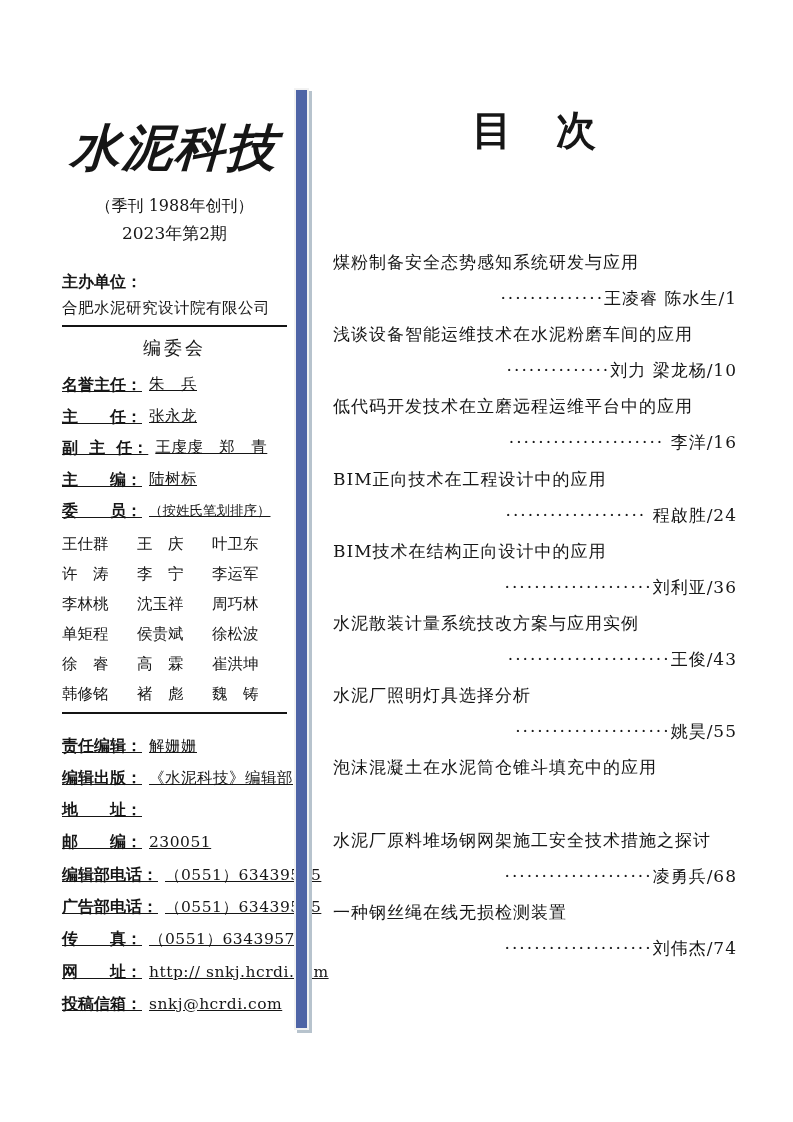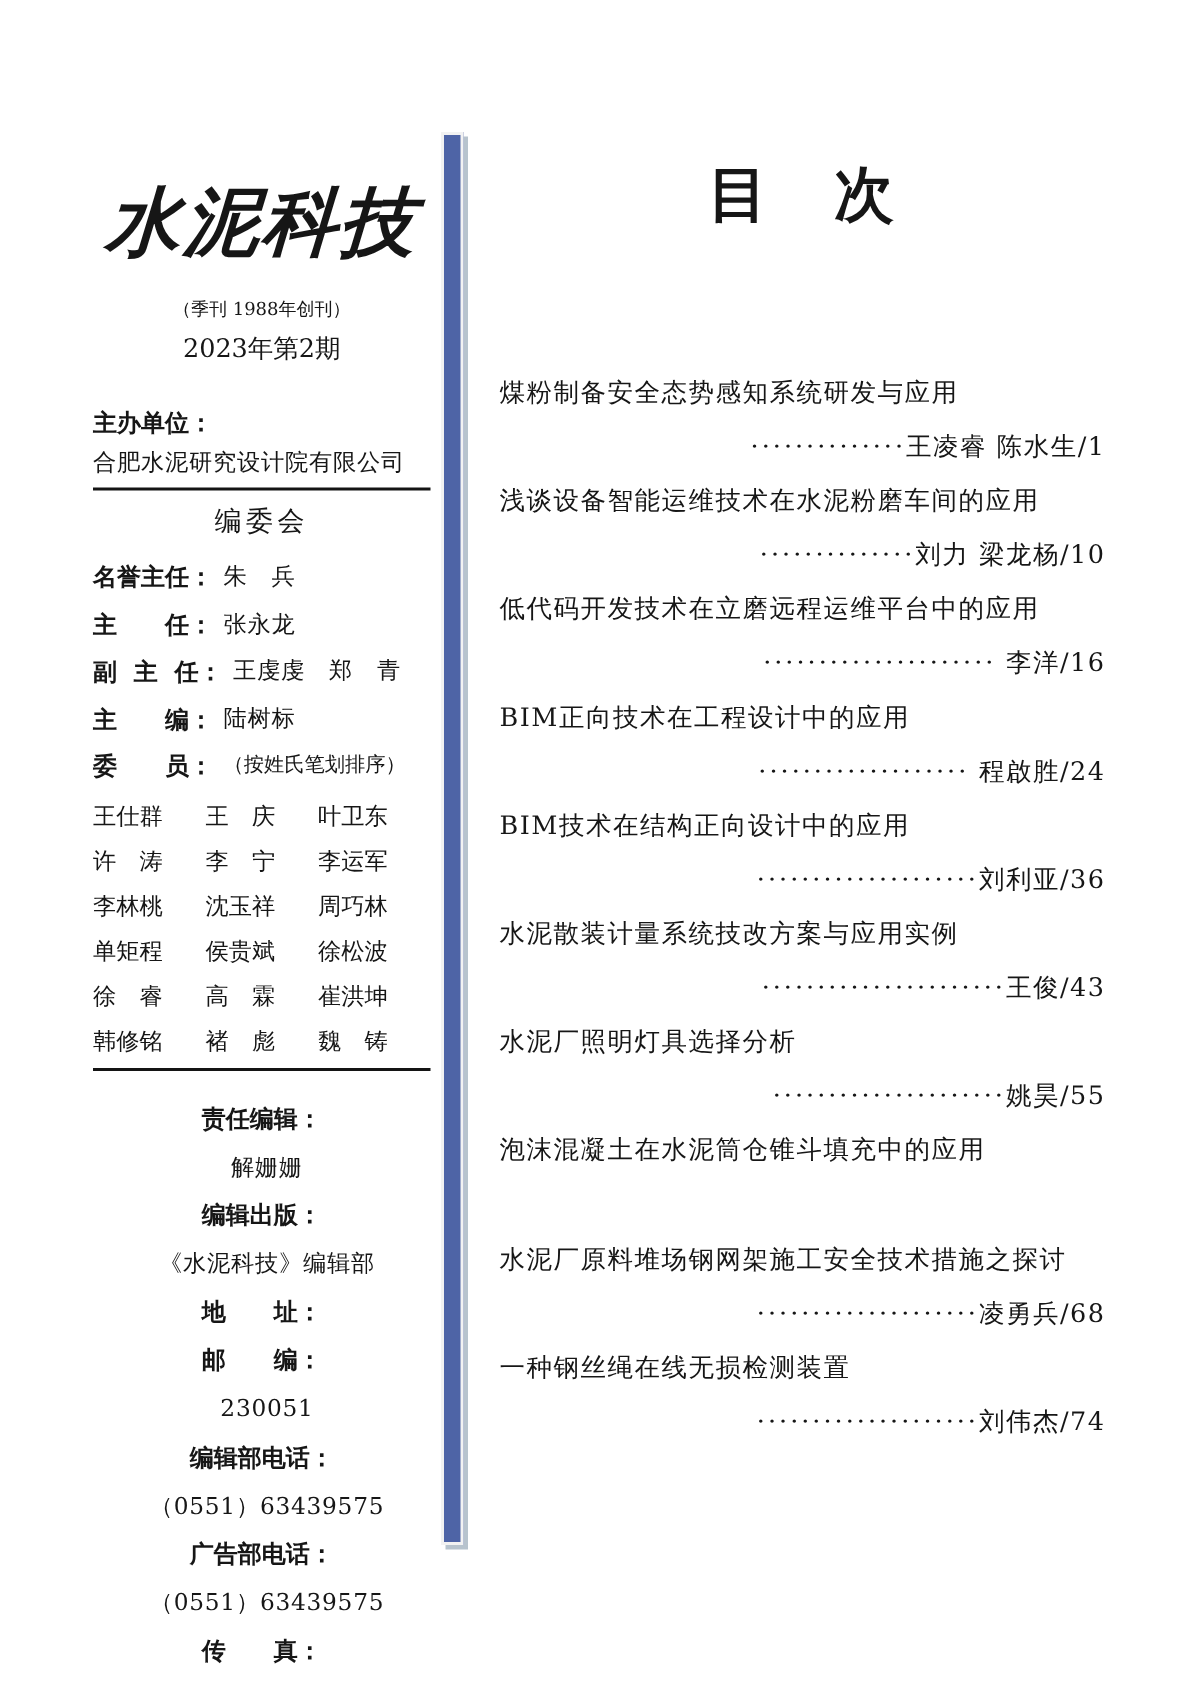--- a/index.html
+++ b/index.html
@@ -7,43 +7,43 @@
     position:relative;width:793px;height:1122px;background:#ffffff;
     font-family:"DejaVu Serif",serif;color:#161616;overflow:hidden;
   }
   
   .left-col{position:absolute;left:62px;top:112px;width:225px;}
   .journal-title{
     margin:0;font-family:"DejaVu Serif",serif;font-weight:900;font-style:italic;
     font-size:50px;line-height:72px;text-align:center;letter-spacing:2px;
     transform:skewX(-3deg);white-space:nowrap;
   }
-  .subtitle{text-align:center;font-size:12px;line-height:28px;margin-top:8px;white-space:pre;}
+  .subtitle{text-align:center;font-size:16px;line-height:28px;margin-top:8px;white-space:pre;}
   .issue{text-align:center;font-size:17px;line-height:27px;white-space:pre;}
   .org-label{font-family:"DejaVu Sans",sans-serif;font-weight:bold;font-size:16px;line-height:27px;margin-top:21px;}
   .org-value{font-size:15.5px;line-height:27px;letter-spacing:0.5px;}
   .rule{border:none;border-top:2.5px solid #141414;margin:3px 0 0 0;}
   .board-heading{
     margin:0;font-family:"DejaVu Sans",sans-serif;font-weight:normal;
     font-size:18px;line-height:42px;text-align:center;letter-spacing:3px;
   }
-  .info-row{display:flex;align-items:center;line-height:31.5px;}
+  .info-row{display:flex;align-items:flex-start;line-height:31.5px;text-decoration:underline;}
   .info-row .label{
     font-family:"DejaVu Sans",sans-serif;font-weight:bold;font-size:16px;
     white-space:pre;flex:none;
   }
   .info-row .value{font-size:15.5px;margin-left:7px;white-space:pre;letter-spacing:0.5px;}
   .board-roles .info-row:last-child .value{font-size:13.5px;letter-spacing:0;}
   .members{
     display:grid;grid-template-columns:repeat(3,1fr);
     line-height:30px;font-size:15.5px;margin-top:2px;
   }
   .members span{white-space:pre;}
   .publishing{margin-top:16px;}
-  .publishing .info-row{line-height:32.3px;flex-direction:column;}
+  .publishing .info-row{line-height:32.3px;}
   
   .divider-bar{
     position:absolute;left:294px;top:88px;width:11px;height:938px;
     background:#4e64a6;border:2px solid #f2f2f2;
     box-shadow:3px 3px 0 #b7c3cd;
   }
   
   .right-col{position:absolute;left:333px;top:106px;width:404px;}
   .toc-heading{
     margin:0;font-size:40px;line-height:48px;text-align:center;

